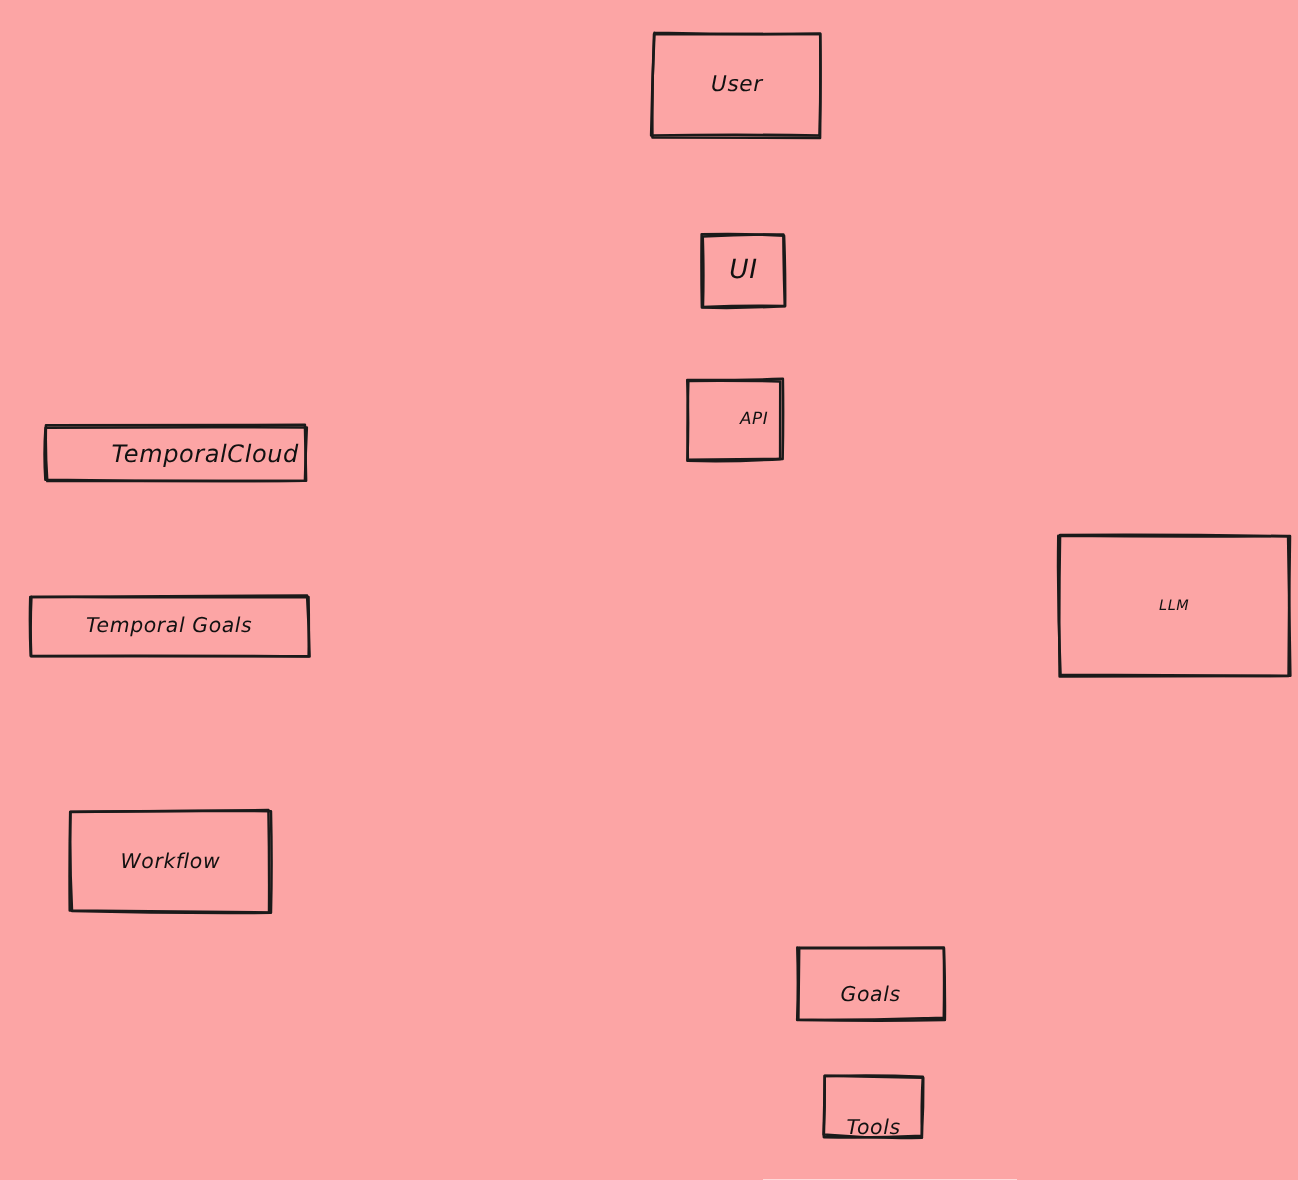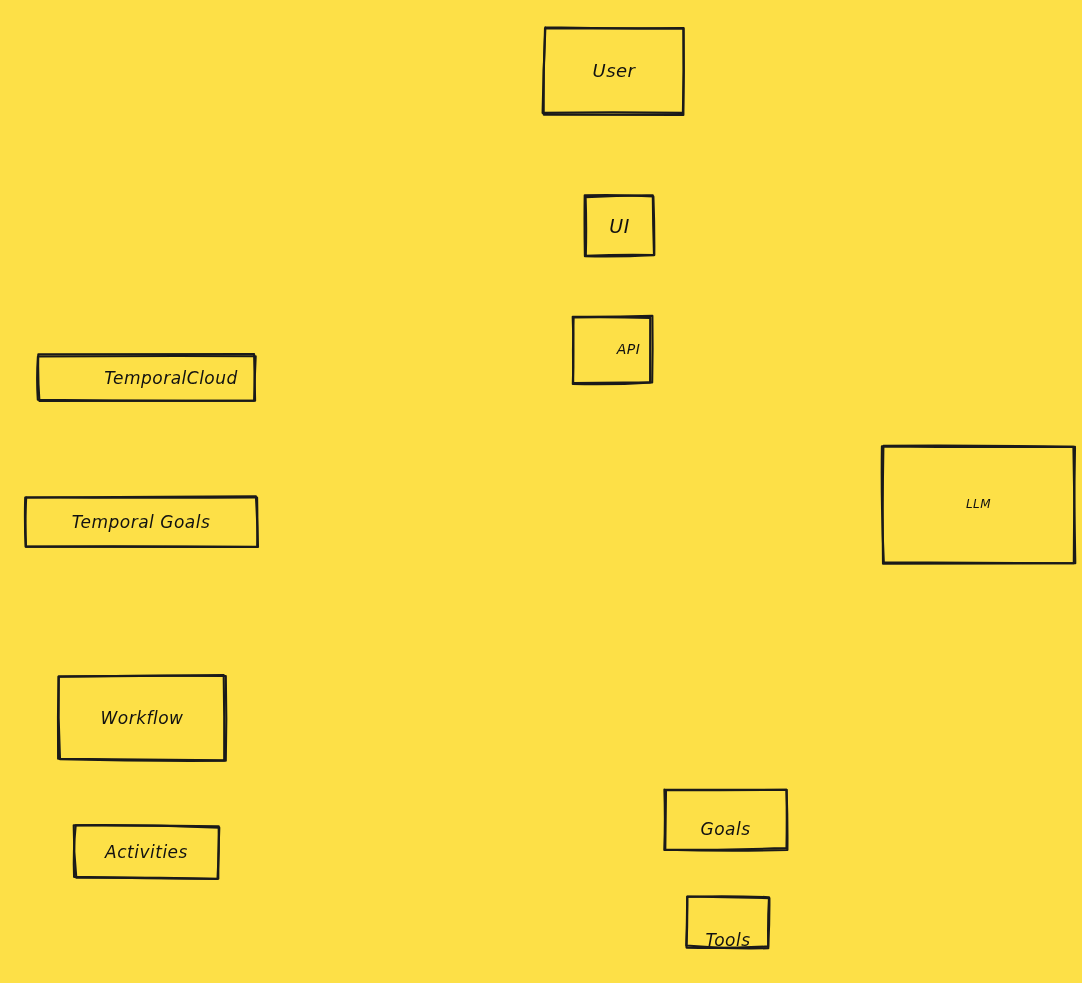--- a/index.html
+++ b/index.html
@@ -4,21 +4,21 @@
 <style>
   html, body {
     margin: 0;
     padding: 0;
     background: #ffffff;
   }
   #canvas {
     position: relative;
     width: 1082px;
     height: 983px;
-    background: #fde047;
+    background: #fca5a5;
     overflow: hidden;
     font-family: "DejaVu Sans", sans-serif;
   }
   .node {
     position: absolute;
     box-sizing: border-box;
     display: flex;
     align-items: center;
     justify-content: center;
     color: #111111;
@@ -61,35 +61,35 @@
         <path d="M4.4,2.3 Q74.6,3.9 142.5,3.1 Q143.1,46.8 141.9,87.9 Q72.5,86.8 1.6,87.9 Q2.3,45.7 4.4,2.3"></path>
         <path d="M4.0,3.4 Q72.2,3.7 142.5,3.2 Q143.0,45.5 142.4,89.9 Q71.9,89.9 2.7,89.6 Q2.3,45.5 4.0,3.4"></path>
       </svg>
       <span class="label" style="font-size: 18px;">User</span>
     </div>
     <div class="node" style="left: 582px; top: 193px; width: 75px; height: 66px;">
       <svg class="sketch" width="75" height="66" viewBox="0 0 75 66">
         <path d="M3.6,4.1 Q38.0,2.2 70.8,2.4 Q71.0,31.1 72.0,62.1 Q39.0,61.4 3.8,62.9 Q4.6,32.8 3.6,4.1"></path>
         <path d="M2.7,2.3 Q36.5,1.2 71.4,3.5 Q72.5,32.1 72.3,62.0 Q38.2,64.2 2.9,63.3 Q2.3,32.1 2.7,2.3"></path>
       </svg>
-      <span class="label" style="font-size: 19px;">UI</span>
+      <span class="label" style="font-size: 22px;">UI</span>
     </div>
     <div class="node" style="left: 570px; top: 314px; width: 84px; height: 72px;">
       <svg class="sketch" width="84" height="72" viewBox="0 0 84 72">
         <path d="M2.7,2.7 Q43.1,3.0 82.4,1.7 Q82.9,34.7 82.2,68.4 Q43.8,71.1 2.8,70.0 Q4.1,37.5 2.7,2.7"></path>
         <path d="M3.6,3.4 Q41.9,2.9 80.2,3.9 Q80.1,35.8 80.1,68.4 Q41.3,68.6 3.2,69.1 Q2.6,35.7 3.6,3.4"></path>
       </svg>
       <span class="label" style="font-size: 14px; margin-left: 33px;">API</span>
     </div>
     <div class="node" style="left: 36px; top: 352px; width: 222px; height: 52px;">
       <svg class="sketch" width="222" height="52" viewBox="0 0 222 52">
         <path d="M1.9,4.5 Q111.0,3.8 219.7,4.2 Q218.6,26.8 218.1,48.6 Q111.5,49.3 1.8,47.8 Q0.4,25.9 1.9,4.5"></path>
         <path d="M2.3,2.4 Q110.6,2.0 218.1,2.0 Q218.7,25.4 219.1,48.7 Q112.1,49.2 3.4,48.9 Q1.7,25.3 2.3,2.4"></path>
       </svg>
-      <span class="label" style="font-size: 17px; margin-left: 48px;">TemporalCloud</span>
+      <span class="label" style="font-size: 20px; margin-left: 48px;">TemporalCloud</span>
     </div>
     <div class="node" style="left: 22px; top: 494px; width: 238px; height: 56px;">
       <svg class="sketch" width="238" height="56" viewBox="0 0 238 56">
         <path d="M4.2,3.2 Q119.5,4.2 235.1,3.5 Q235.6,29.4 235.2,52.9 Q118.3,53.1 4.0,52.8 Q3.0,26.4 4.2,3.2"></path>
         <path d="M3.2,3.5 Q119.5,2.8 233.9,2.3 Q235.4,28.0 236.0,53.0 Q119.8,52.0 3.6,52.6 Q2.5,28.0 3.2,3.5"></path>
       </svg>
       <span class="label" style="font-size: 17px;">Temporal Goals</span>
     </div>
     <div class="node" style="left: 880px; top: 444px; width: 197px; height: 122px;">
       <svg class="sketch" width="197" height="122" viewBox="0 0 197 122">
@@ -98,27 +98,20 @@
       </svg>
       <span class="label" style="font-size: 12px;">LLM</span>
     </div>
     <div class="node" style="left: 56px; top: 673px; width: 172px; height: 90px;">
       <svg class="sketch" width="172" height="90" viewBox="0 0 172 90">
         <path d="M2.5,3.6 Q84.3,2.9 167.7,2.1 Q168.5,44.3 168.2,87.4 Q84.4,86.6 2.1,85.7 Q1.7,43.6 2.5,3.6"></path>
         <path d="M2.8,3.5 Q86.0,2.4 169.8,3.0 Q170.8,46.4 169.8,87.7 Q87.2,88.3 4.0,86.1 Q1.9,45.2 2.8,3.5"></path>
       </svg>
       <span class="label" style="font-size: 17px;">Workflow</span>
     </div>
-    <div class="node" style="left: 72px; top: 823px; width: 149px; height: 58px;">
-      <svg class="sketch" width="149" height="58" viewBox="0 0 149 58">
-        <path d="M1.7,2.2 Q73.3,1.3 147.3,4.6 Q146.0,30.5 146.3,55.7 Q74.8,54.4 4.3,54.7 Q1.7,29.3 1.7,2.2"></path>
-        <path d="M3.7,2.4 Q75.4,2.3 146.7,3.4 Q147.4,28.9 145.5,56.0 Q73.2,55.3 2.1,53.9 Q1.0,28.8 3.7,2.4"></path>
-      </svg>
-      <span class="label" style="font-size: 17px;">Activities</span>
-    </div>
     <div class="node" style="left: 662px; top: 786px; width: 127px; height: 66px;">
       <svg class="sketch" width="127" height="66" viewBox="0 0 127 66">
         <path d="M4.0,4.0 Q62.9,4.4 124.6,3.9 Q125.7,35.0 125.4,64.0 Q64.2,65.4 3.3,63.7 Q3.6,33.3 4.0,4.0"></path>
         <path d="M2.4,3.6 Q64.2,4.0 124.5,3.7 Q125.0,32.5 124.5,62.1 Q64.0,64.0 2.3,63.9 Q3.4,34.6 2.4,3.6"></path>
       </svg>
       <span class="label" style="font-size: 17px; margin-top: 21px;">Goals</span>
     </div>
     <div class="node" style="left: 684px; top: 894px; width: 88px; height: 56px; align-items: flex-end;">
       <svg class="sketch" width="88" height="56" viewBox="0 0 88 56">
         <path d="M3.2,2.7 Q45.5,1.5 85.0,3.2 Q83.6,27.4 84.3,54.2 Q43.4,55.2 2.3,51.5 Q3.0,28.4 3.2,2.7"></path>

